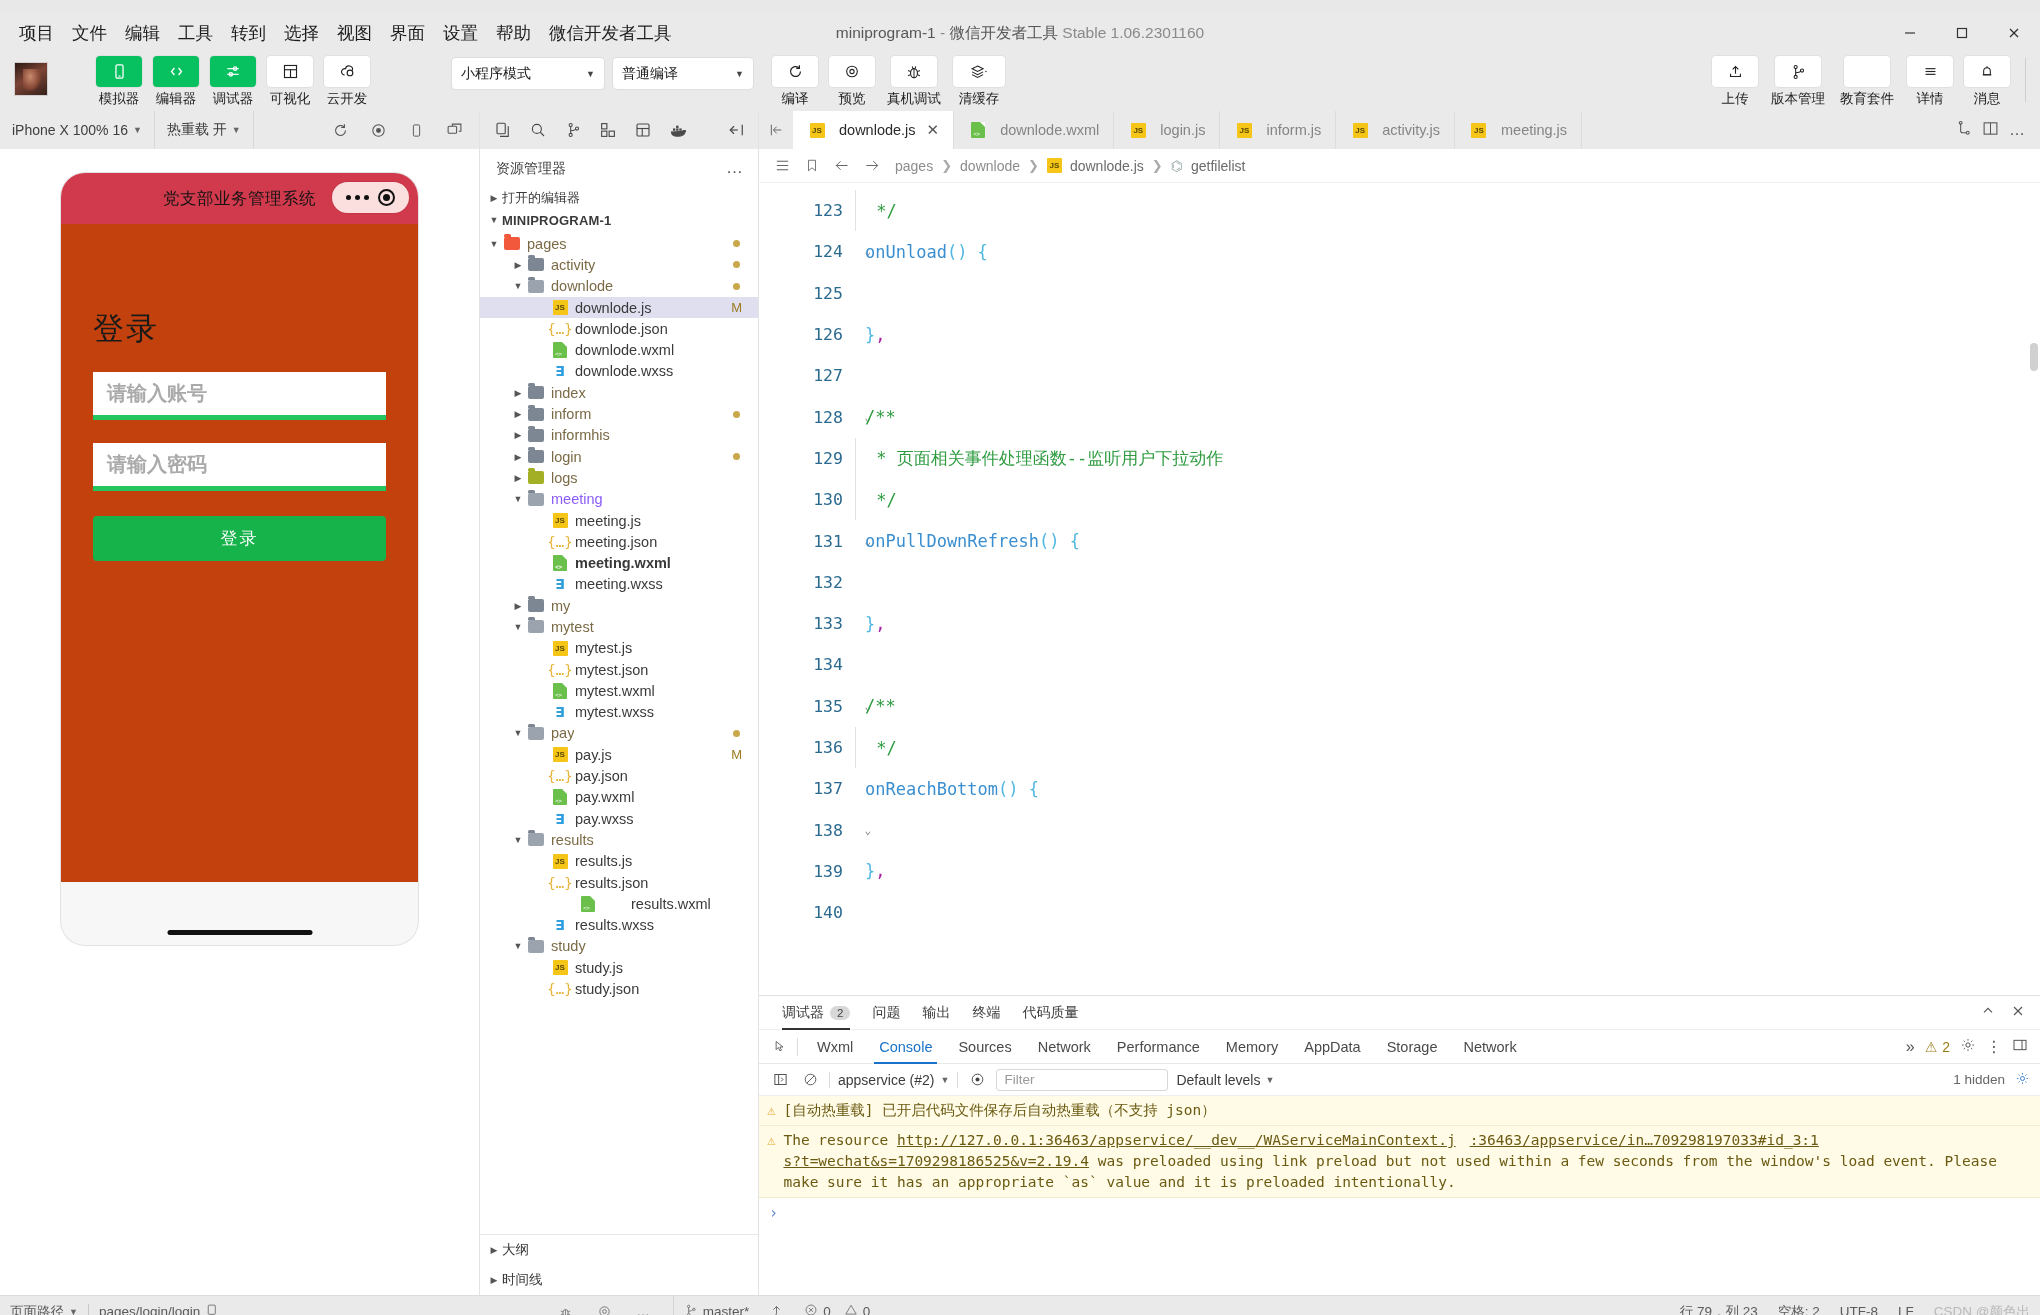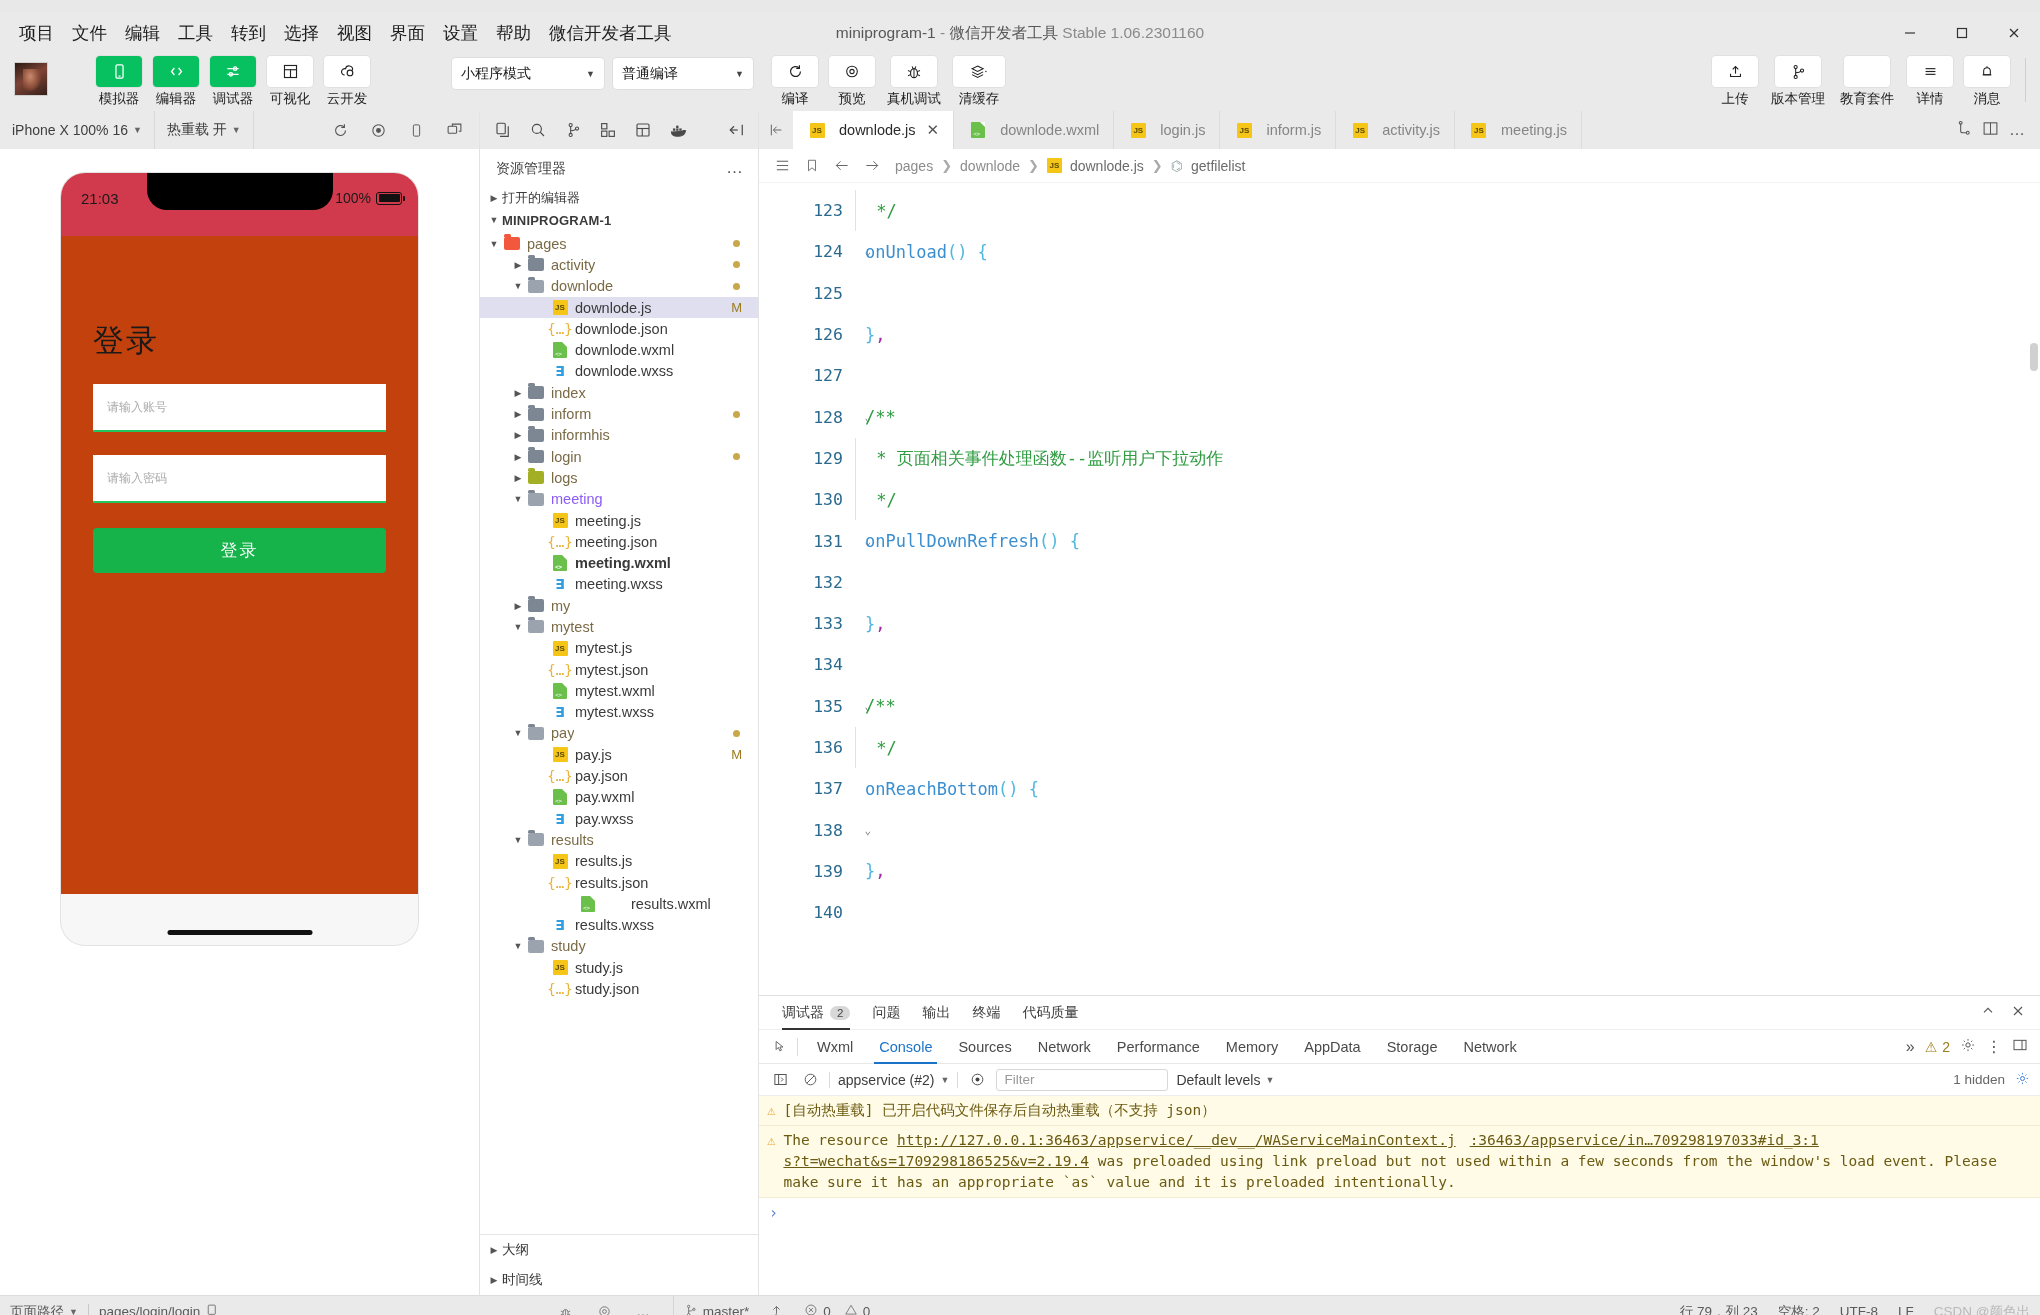--- a/index.html
+++ b/index.html
@@ -109,22 +109,23 @@
     padding: 0 9px; box-shadow: 0 0 0 1px rgba(0,0,0,0.06);
   }
   .dots { display:flex; gap:3.5px; }
   .dot { width: 5.5px; height: 5.5px; border-radius: 50%; background: #111; }
   .target { width: 17px; height: 17px; border-radius: 50%; border: 2px solid #111; display:flex;align-items:center;justify-content:center;}
   .target::after{content:'';width:7px;height:7px;border-radius:50%;background:#111;}
   .phone-content { background: #c2410c; height: 658px; padding: 0 32px; }
   .login-title { font-size: 31px; color: #1a1a1a; font-weight: 500; padding-top: 84px; padding-bottom: 22px; letter-spacing: 2px;}
   .field {
     background: #fff; height: 48px; display: flex; align-items: center;
-    padding: 0 14px; font-size: 12px; color: #aaa; margin-bottom: 23px;
-    border-bottom: 2px solid #22c55e;
+    padding: 0 14px; font-size: 20px; color: #aaa; margin-bottom: 23px;
+    border-bottom: 5px solid #22c55e;
+    font-weight: bold;
   }
   .login-btn {
     background: #16b24a; height: 45px; border-radius: 4px; margin-top: 25px;
     display: flex; align-items: center; justify-content: center;
     color: #fff; font-size: 17px; letter-spacing: 2px;
   }
   .home-ind { position:absolute; bottom: 10px; left:50%; transform:translateX(-50%);
     width: 145px; height: 5px; background: #111; border-radius: 3px;}
 
   
@@ -476,26 +477,29 @@
           <div class="sim-ic">
             <svg width="17" height="17" viewBox="0 0 24 24" fill="none" stroke="#555">
                 <rect x="3" y="6" width="12" height="10" rx="1.5" stroke-width="1.5"></rect>
                 <polyline points="9,6 9,3 21,3 21,13 18,13" stroke-width="1.5"></polyline>
               </svg>
           </div>
         </div>
       </div>
       <div class="sim-body">
         <div class="phone">
-          <div class="phone-status">
-            <div class="notch"></div>
-            <div class="st-time">21:03</div>
-            <div class="st-right">
-              <span>100%</span>
-              <span class="batt"></span>
+          <div class="phone-nav">
+            <div class="nav-title">党支部业务管理系统</div>
+            <div class="capsule">
+              <span class="dots">
+                  <i class="dot"></i>
+                  <i class="dot"></i>
+                  <i class="dot"></i>
+                </span>
+              <span class="target"></span>
             </div>
           </div>
           <div class="phone-content">
             <div class="login-title">登录</div>
             <div class="field">
               <span>请输入账号</span>
             </div>
             <div class="field">
               <span>请输入密码</span>
             </div>

